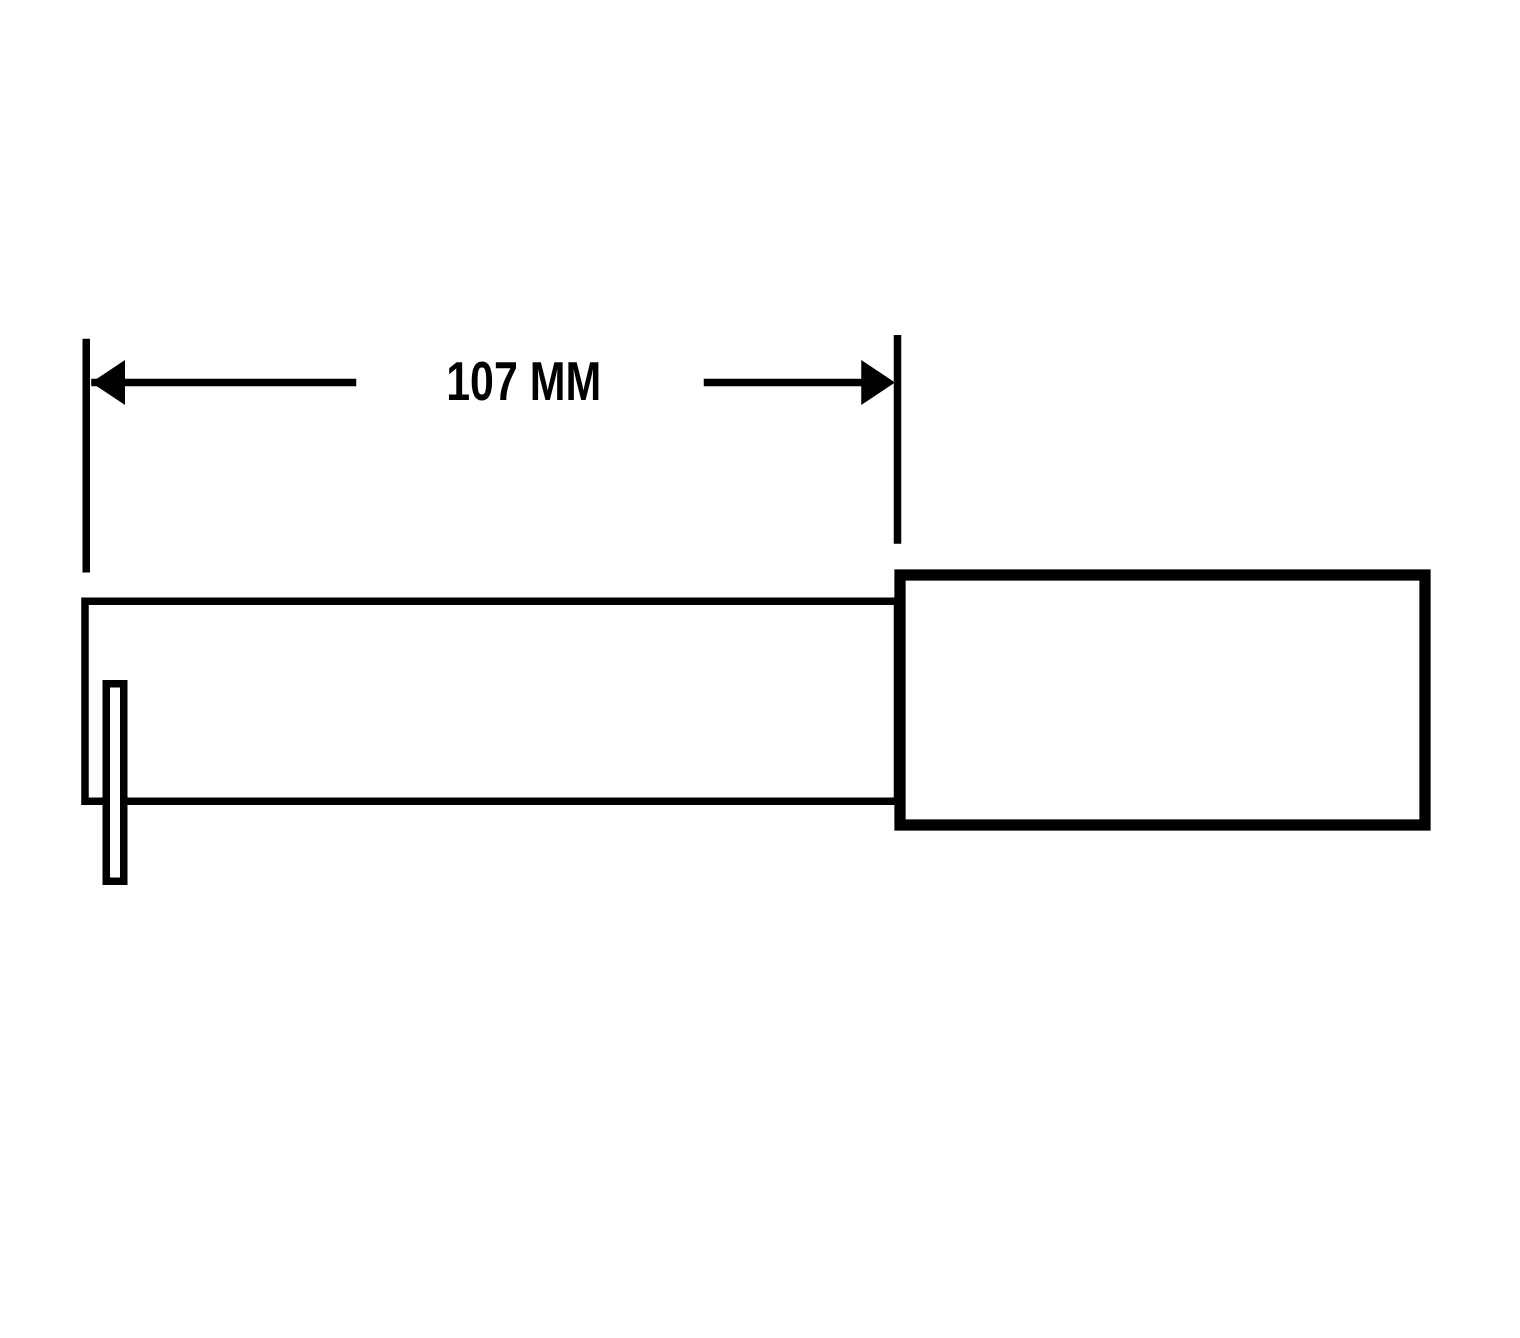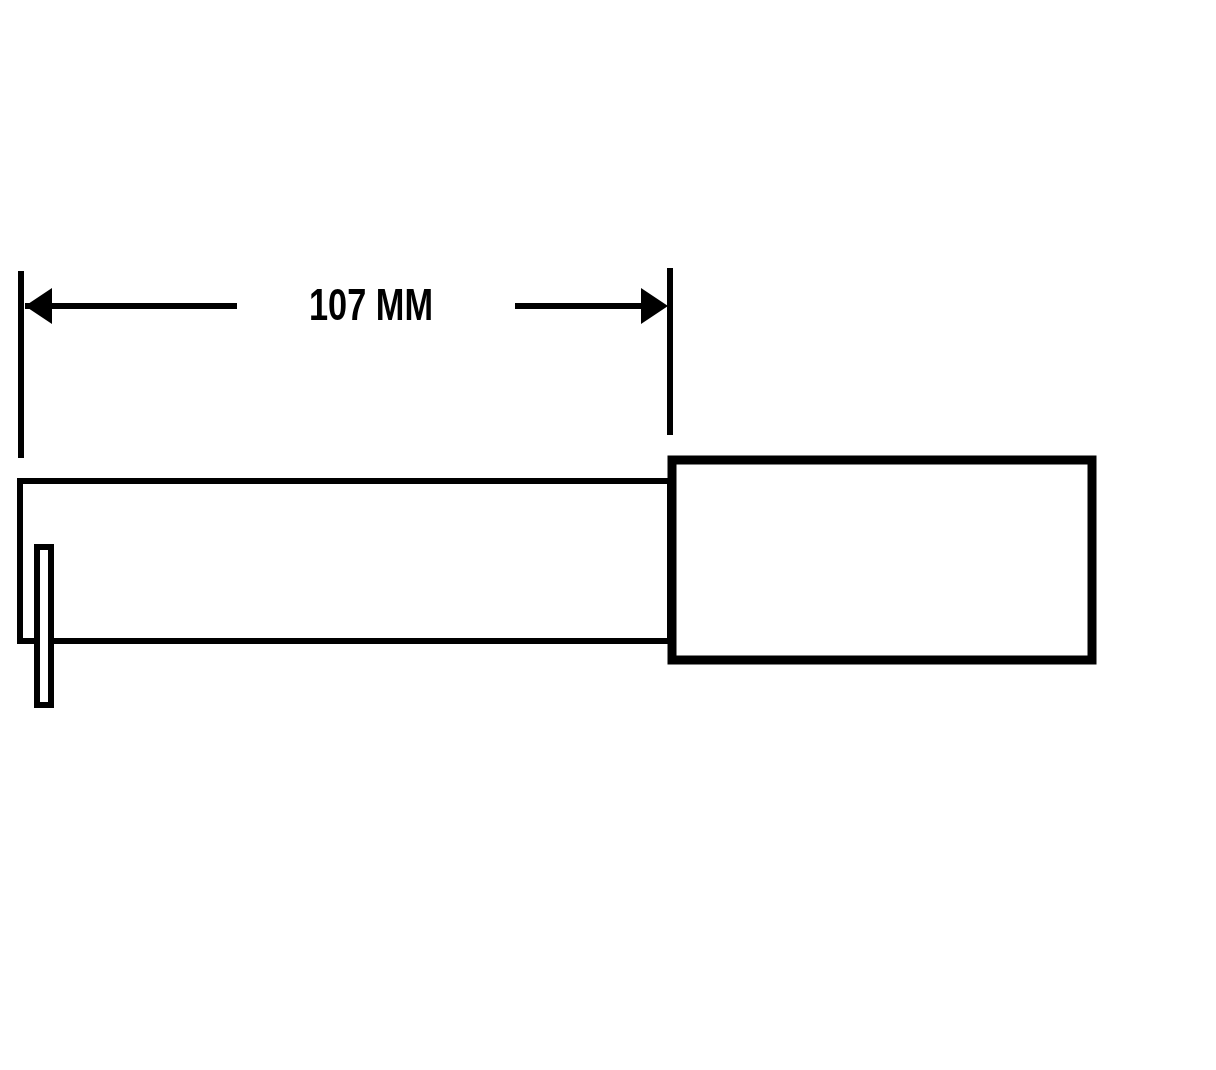--- a/index.html
+++ b/index.html
@@ -11,20 +11,21 @@
     padding: 0;
     background: var(--bg);
     font-family: "Liberation Sans", "DejaVu Sans", sans-serif;
   }
   .canvas {
     position: relative;
     width: 1140px;
     height: 1070px;
     background: var(--bg);
     overflow: hidden;
+    margin-left: 48px;
   }
   svg.drawing {
     position: absolute;
     left: 0;
     top: 0;
     display: block;
   }
   .ln {
     stroke: var(--line);
     fill: none;

